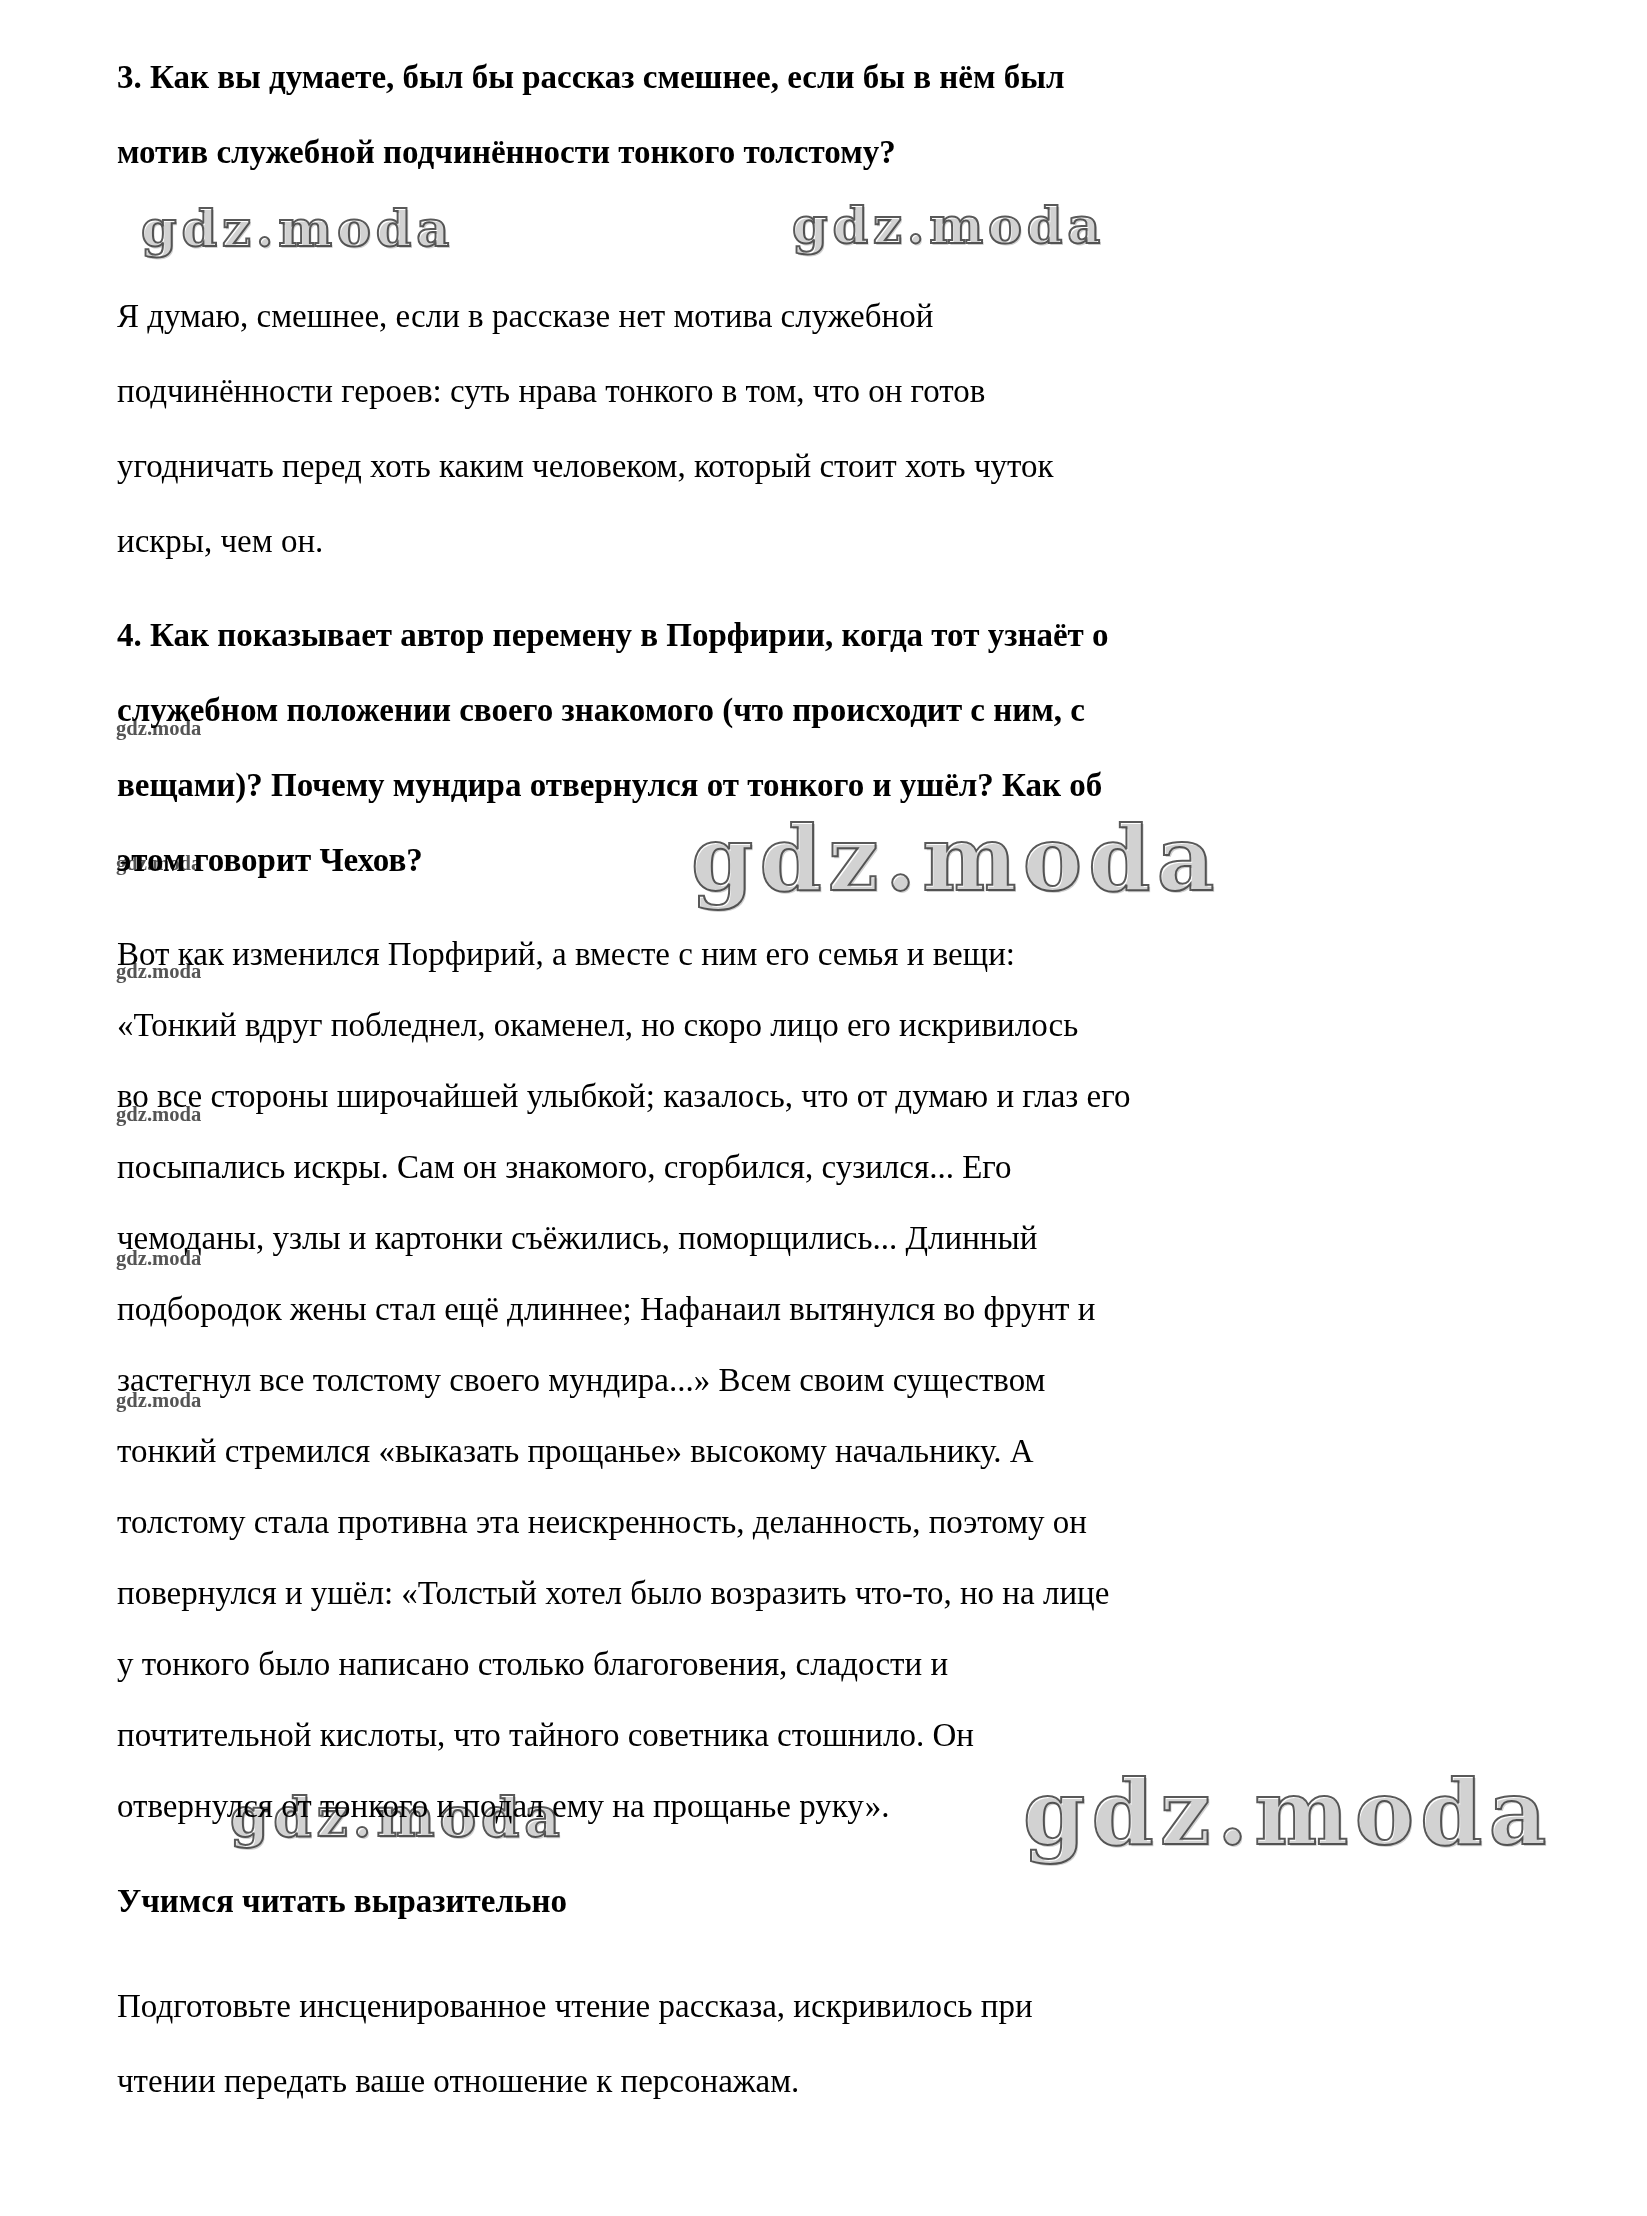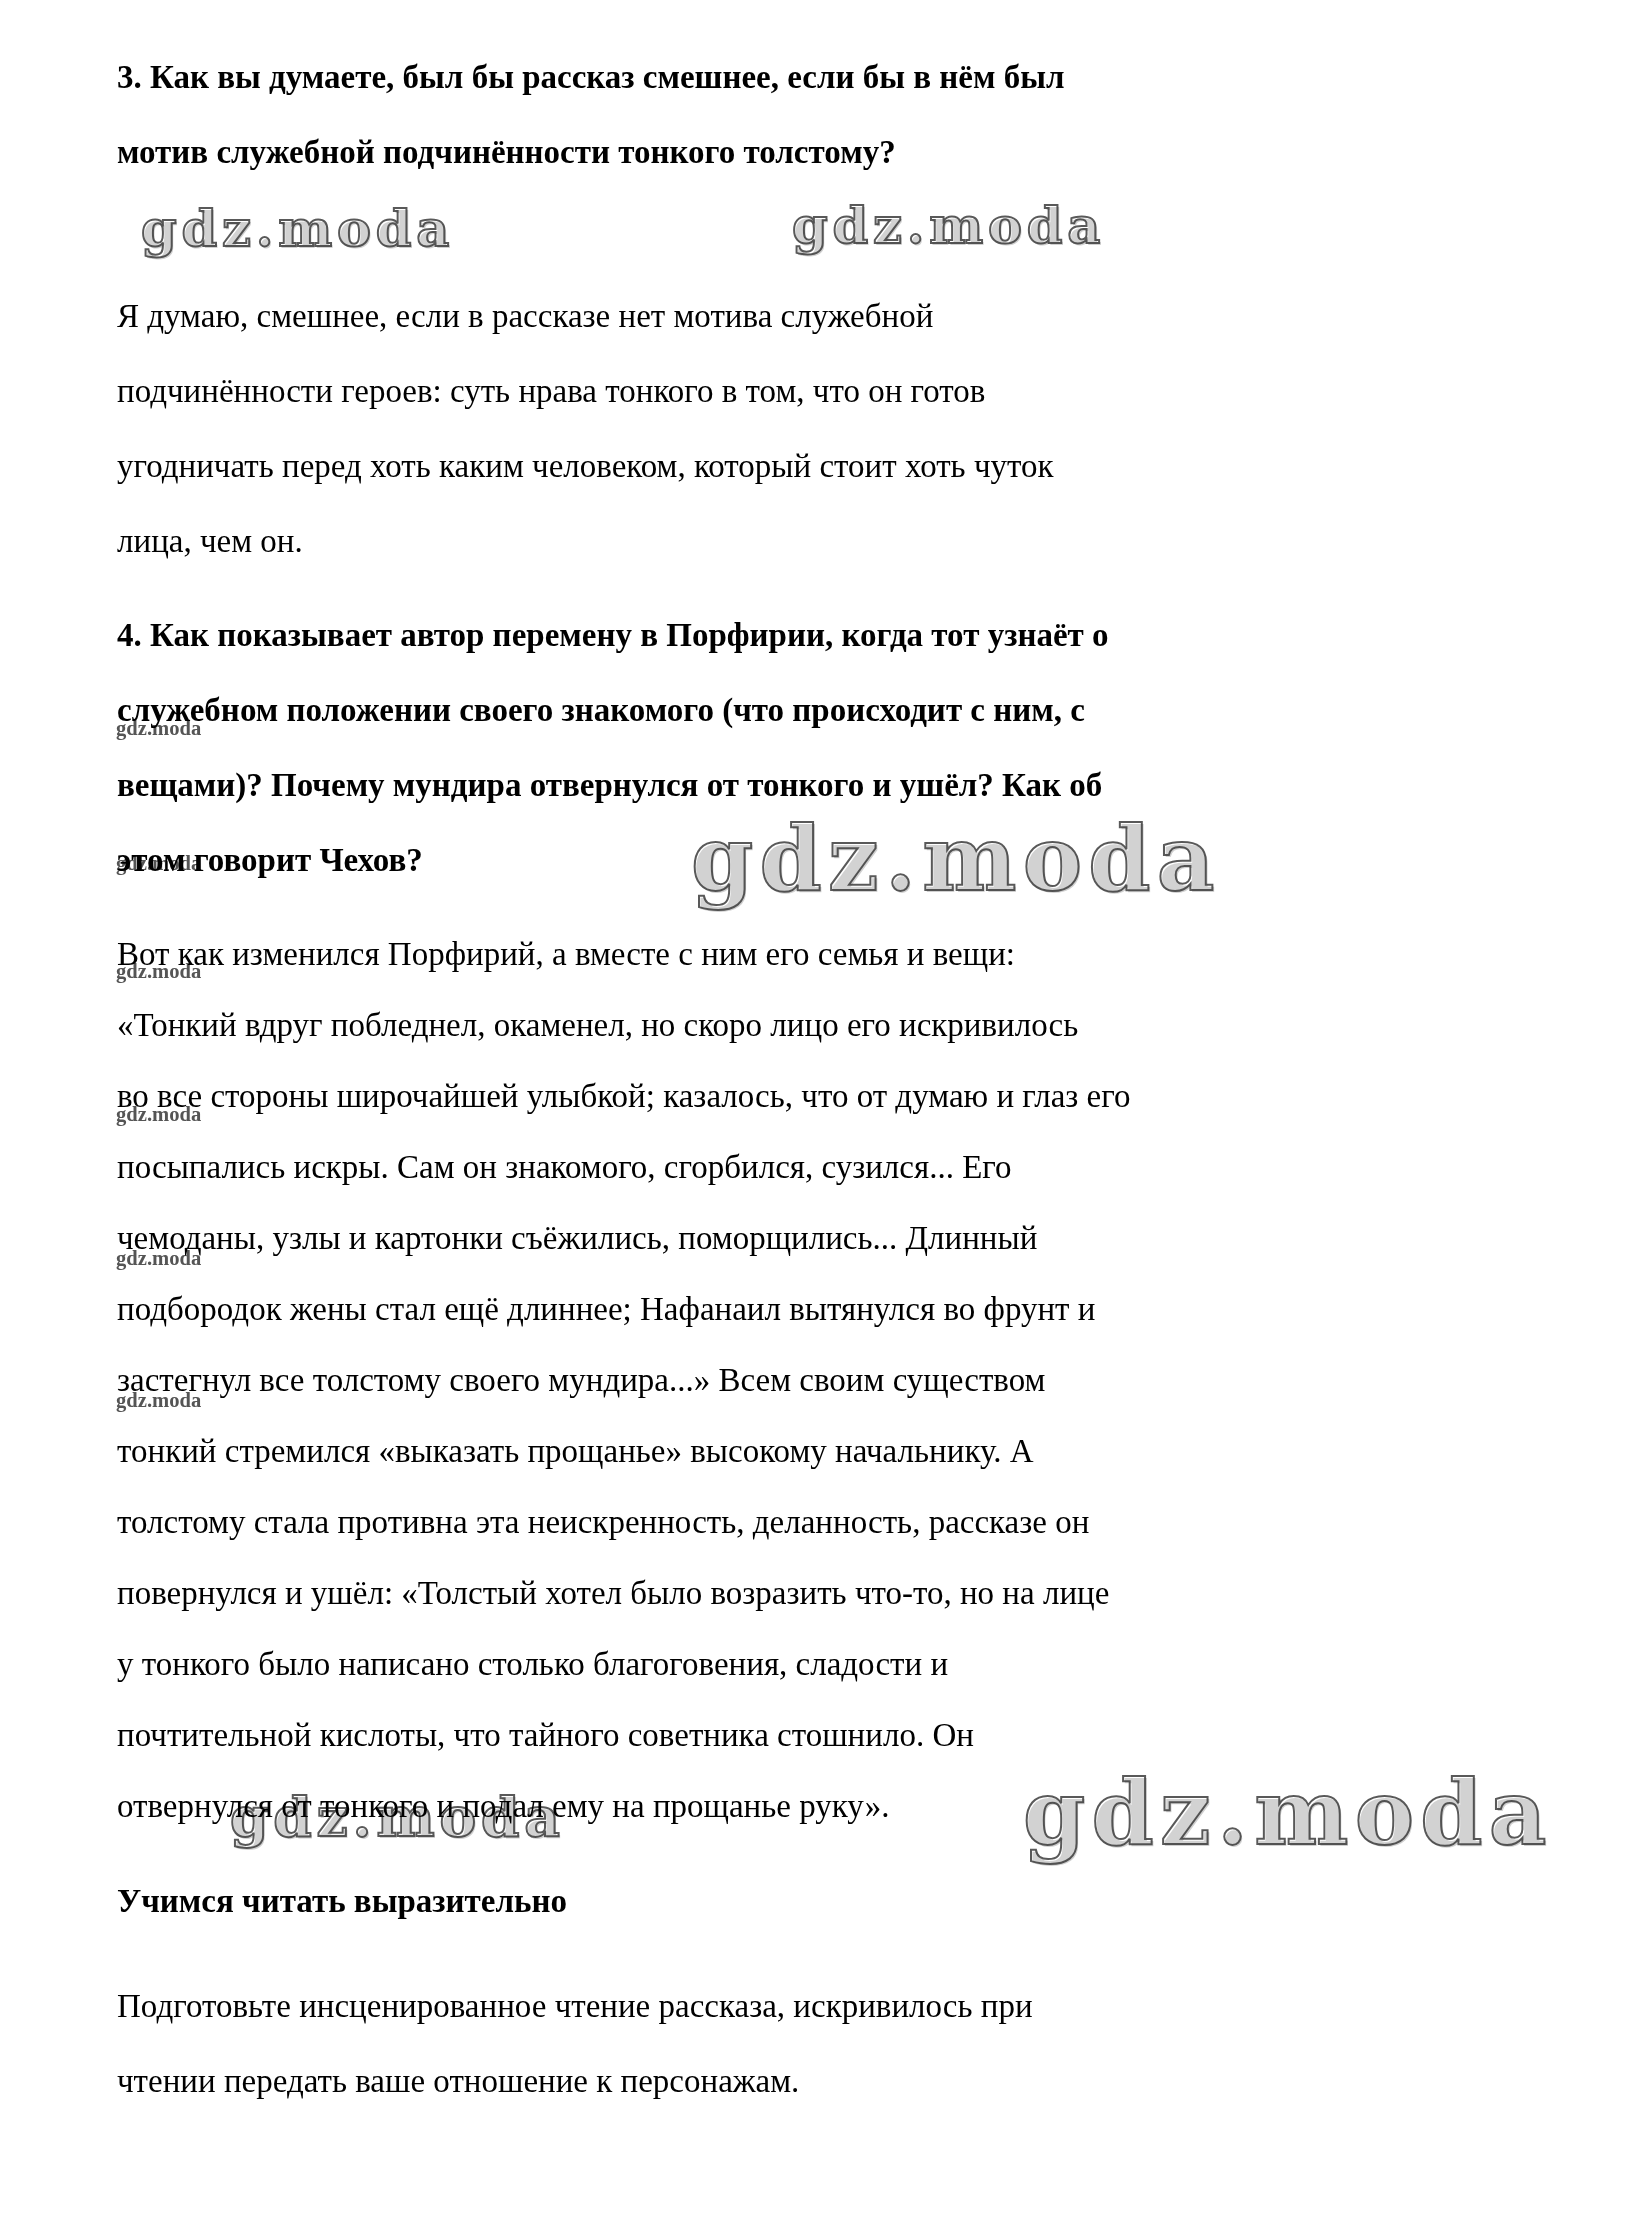--- a/index.html
+++ b/index.html
@@ -87,40 +87,40 @@
 
     <div class="para bold question3">
       <div class="line">3. Как вы думаете, был бы рассказ смешнее, если бы в нём был</div>
       <div class="line">мотив служебной подчинённости тонкого толстому?</div>
     </div>
 
     <div class="para answer3">
       <div class="line">Я думаю, смешнее, если в рассказе нет мотива служебной</div>
       <div class="line">подчинённости героев: суть нрава тонкого в том, что он готов</div>
       <div class="line">угодничать перед хоть каким человеком, который стоит хоть чуток</div>
-      <div class="line">лица, чем он.</div>
+      <div class="line">искры, чем он.</div>
     </div>
 
     <div class="para bold question4">
       <div class="line">4. Как показывает автор перемену в Порфирии, когда тот узнаёт о</div>
       <div class="line">служебном положении своего знакомого (что происходит с ним, с</div>
       <div class="line">вещами)? Почему мундира отвернулся от тонкого и ушёл? Как об</div>
       <div class="line">этом говорит Чехов?</div>
     </div>
 
     <div class="para tight answer4">
       <div class="line">Вот как изменился Порфирий, а вместе с ним его семья и вещи:</div>
       <div class="line">«Тонкий вдруг побледнел, окаменел, но скоро лицо его искривилось</div>
       <div class="line">во все стороны широчайшей улыбкой; казалось, что от думаю и глаз его</div>
       <div class="line">посыпались искры. Сам он знакомого, сгорбился, сузился... Его</div>
       <div class="line">чемоданы, узлы и картонки съёжились, поморщились... Длинный</div>
       <div class="line">подбородок жены стал ещё длиннее; Нафанаил вытянулся во фрунт и</div>
       <div class="line">застегнул все толстому своего мундира...» Всем своим существом</div>
       <div class="line">тонкий стремился «выказать прощанье» высокому начальнику. А</div>
-      <div class="line">толстому стала противна эта неискренность, деланность, рассказе он</div>
+      <div class="line">толстому стала противна эта неискренность, деланность, поэтому он</div>
       <div class="line">повернулся и ушёл: «Толстый хотел было возразить что-то, но на лице</div>
       <div class="line">у тонкого было написано столько благоговения, сладости и</div>
       <div class="line">почтительной кислоты, что тайного советника стошнило. Он</div>
       <div class="line">отвернулся от тонкого и подал ему на прощанье руку».</div>
     </div>
 
     <div class="para bold section-heading">
       <div class="line">Учимся читать выразительно</div>
     </div>
 

